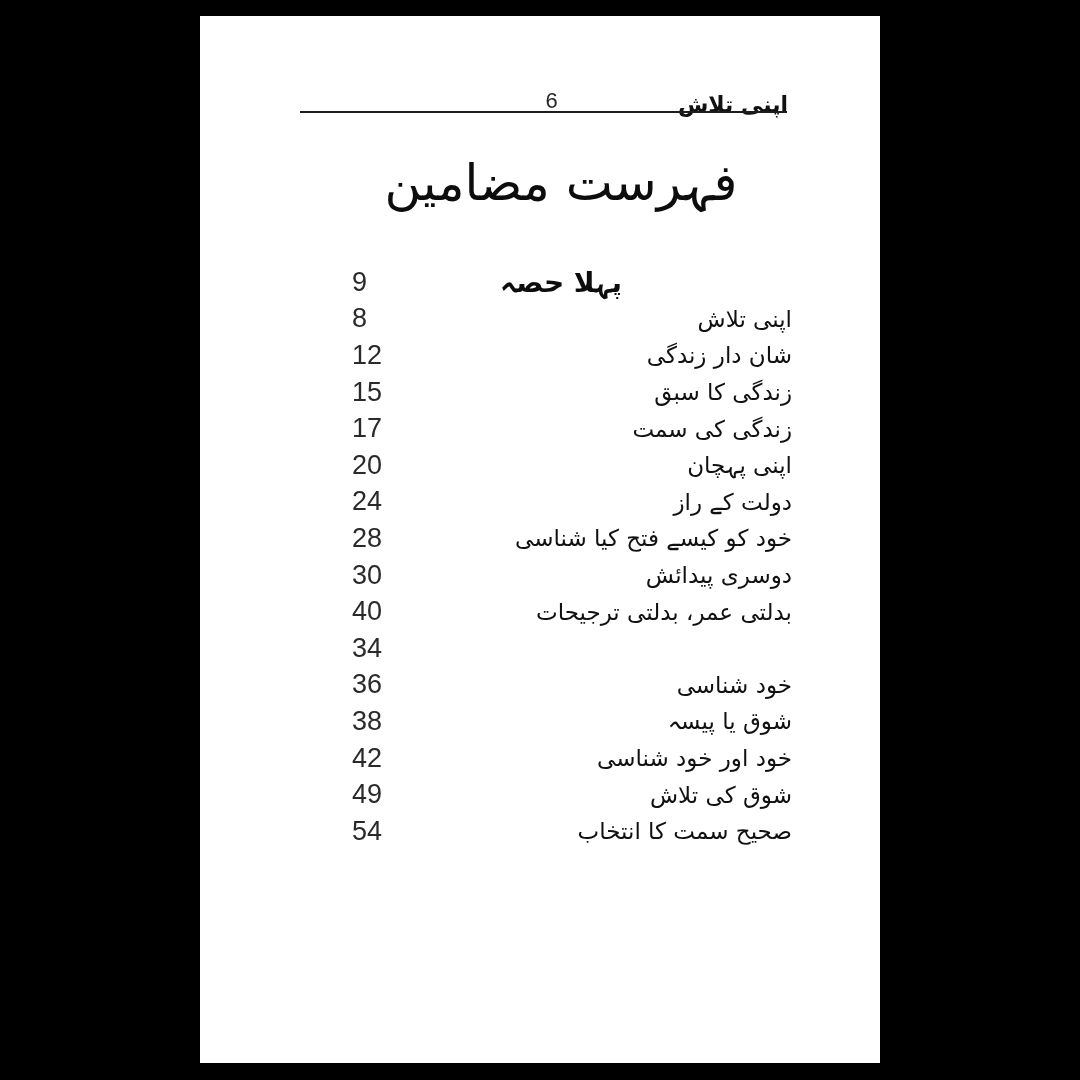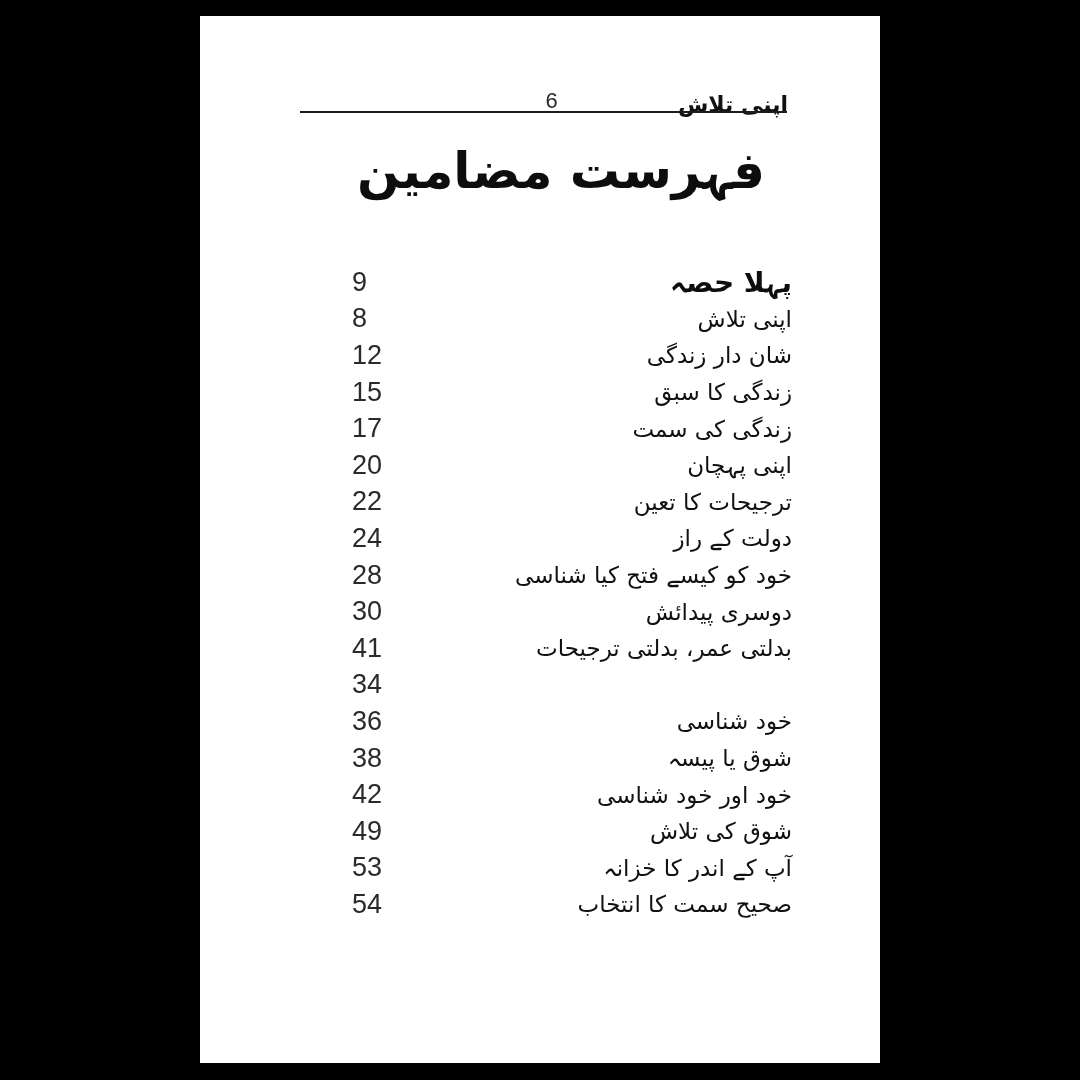--- a/index.html
+++ b/index.html
@@ -52,26 +52,26 @@
     top: 95px;
     left: 100px;
     width: 487px;
     height: 0;
     border-top: 2px solid #1c1c1c;
   }
 
   
   .main-title {
     position: absolute;
-    top: 126px;
+    top: 138px;
     left: 130px;
     width: 462px;
     text-align: center;
     font-size: 50px;
-    font-weight: bold;
+    font-weight: normal;
     direction: rtl;
     unicode-bidi: isolate;
     white-space: nowrap;
     color: #0d0d0d;
   }
 
   
   .toc {
     position: absolute;
     top: 248px;
@@ -97,21 +97,21 @@
     unicode-bidi: isolate;
     font-size: 23px;
     color: #111111;
     white-space: nowrap;
     flex: 0 0 auto;
   }
   .toc-row.section .section-label {
     position: absolute;
     left: 0;
     right: 0;
-    text-align: right;
+    text-align: center;
     font-size: 28px;
     font-weight: bold;
     direction: rtl;
     unicode-bidi: isolate;
     color: #0d0d0d;
   }
   .toc-row.section .toc-page {
     position: relative;
     z-index: 1;
   }
@@ -154,42 +154,38 @@
   <div class="toc-row">
     <span class="toc-page">17</span>
     <span class="toc-chapter">زندگی کی سمت</span>
   </div>
 
   <div class="toc-row">
     <span class="toc-page">20</span>
     <span class="toc-chapter">اپنی پہچان</span>
   </div>
 
-  <div class="toc-row">
-    <span class="toc-page">22</span>
-    <span class="toc-chapter">ترجیحات کا تعین</span>
-  </div>
 
   <div class="toc-row">
     <span class="toc-page">24</span>
     <span class="toc-chapter">دولت کے راز</span>
   </div>
 
   <div class="toc-row">
     <span class="toc-page">28</span>
     <span class="toc-chapter">خود کو کیسے فتح کیا شناسی</span>
   </div>
 
   <div class="toc-row">
     <span class="toc-page">30</span>
     <span class="toc-chapter">دوسری پیدائش</span>
   </div>
 
   <div class="toc-row">
-    <span class="toc-page">41</span>
+    <span class="toc-page">40</span>
     <span class="toc-chapter">بدلتی عمر، بدلتی ترجیحات</span>
   </div>
 
   <div class="toc-row">
     <span class="toc-page">34</span>
   </div>
 
   <div class="toc-row">
     <span class="toc-page">36</span>
     <span class="toc-chapter">خود شناسی</span>
@@ -203,24 +199,20 @@
   <div class="toc-row">
     <span class="toc-page">42</span>
     <span class="toc-chapter">خود اور خود شناسی</span>
   </div>
 
   <div class="toc-row">
     <span class="toc-page">49</span>
     <span class="toc-chapter">شوق کی تلاش</span>
   </div>
 
-  <div class="toc-row">
-    <span class="toc-page">53</span>
-    <span class="toc-chapter">آپ کے اندر کا خزانہ</span>
-  </div>
 
   <div class="toc-row">
     <span class="toc-page">54</span>
     <span class="toc-chapter">صحیح سمت کا انتخاب</span>
   </div>
 </div>
 
   </div>
 </div>
 

